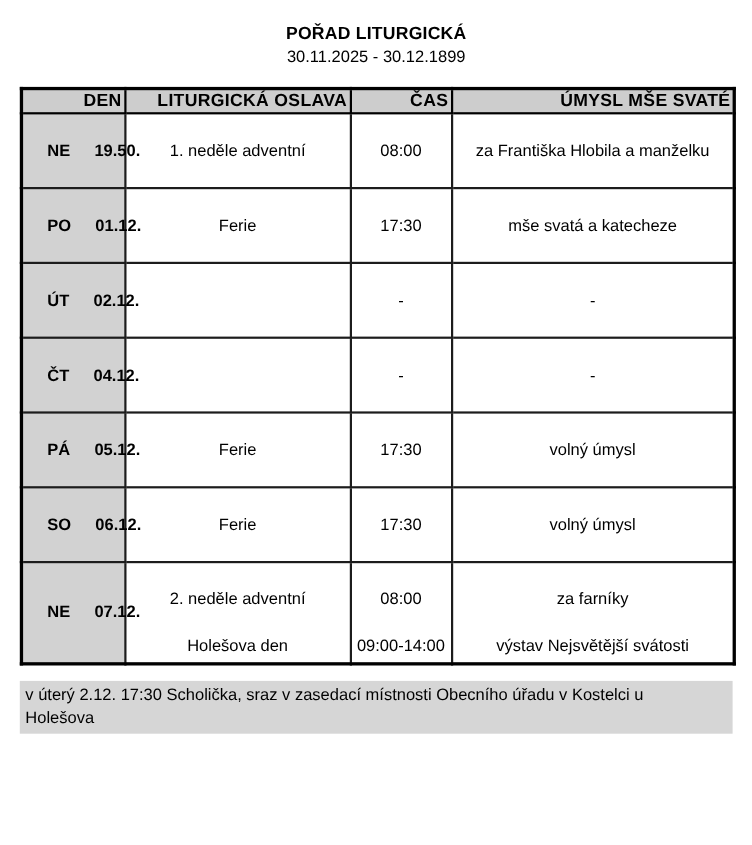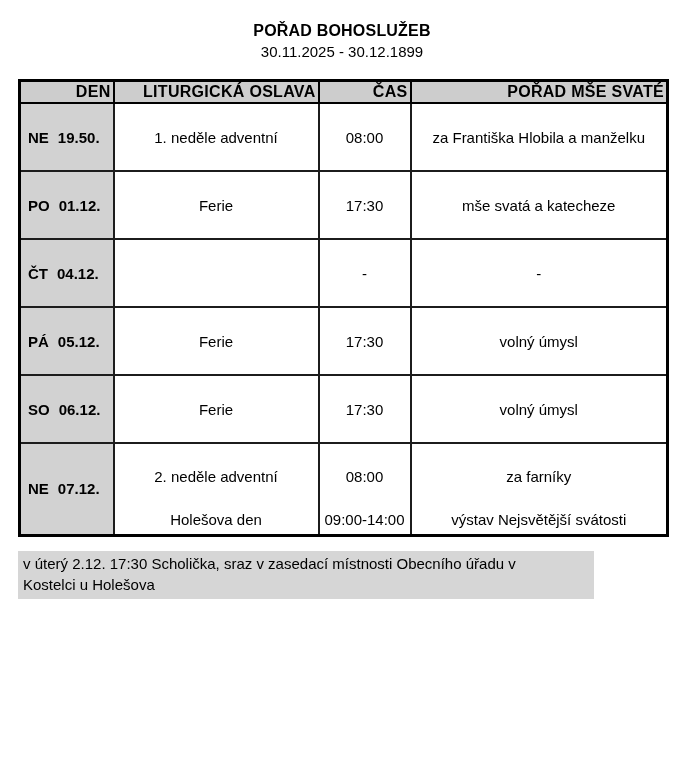--- a/index.html
+++ b/index.html
@@ -68,22 +68,22 @@
   tr.body-row { height: 68px; }
   tr.body-row.double { height: 92px; }
   td.day {
     background: var(--day-bg);
     text-align: left;
     font-weight: bold;
   }
   .day-inner {
     display: flex;
     align-items: center;
-    gap: 9px;
-    padding-left: 7px;
+    gap: 22px;
+    padding-left: 22px;
   }
   .day-inner span { white-space: nowrap; }
   td .main {
     height: 64px;
     display: flex;
     align-items: center;
     justify-content: center;
     padding: 0 4px;
   }
   td .sub {
@@ -91,48 +91,48 @@
     display: flex;
     align-items: center;
     justify-content: center;
     padding: 0 1px 2px 1px;
     white-space: nowrap;
   }
   td[data-name="celebration-cell"] { padding: 0 10px; }
   td[data-name="celebration-cell"] .main { padding: 0; }
   .footer-note {
     margin: 14px 0 0 18px;
-    width: 576px;
+    width: 648px;
     background: var(--footer-bg);
     font-size: 15px;
     line-height: 21px;
     padding: 2px 24px 4px 5px;
   }
 </style>
 </head>
 <body>
 
 <div class="titles" data-name="document-header">
-  <div class="title-line" data-name="page-title">POŘAD BOHOSLUŽEB</div>
+  <div class="title-line" data-name="page-title">POŘAD LITURGICKÁ</div>
   <div class="date-range" data-name="date-range">30.11.2025 - 30.12.1899</div>
 </div>
 
 <table class="schedule" data-name="schedule-table">
   <colgroup>
     <col class="c-day">
     <col class="c-celebration">
     <col class="c-time">
     <col class="c-intention">
   </colgroup>
   <thead data-name="schedule-table-header">
     <tr data-name="header-row">
       <th data-name="column-header-day">DEN</th>
       <th data-name="column-header-celebration">LITURGICKÁ OSLAVA</th>
       <th data-name="column-header-time">ČAS</th>
-      <th data-name="column-header-intention">POŘAD MŠE SVATÉ</th>
+      <th data-name="column-header-intention">ÚMYSL MŠE SVATÉ</th>
     </tr>
   </thead>
   <tbody data-name="schedule-table-body">
       <tr class="body-row" data-name="table-row">
         <td class="day" data-name="day-cell">
           <div class="day-inner" data-name="day-label">
             <span data-name="day-abbrev">NE</span>
             <span data-name="day-date">19.50.</span>
           </div>
         </td>
@@ -147,31 +147,42 @@
             <span data-name="day-date">01.12.</span>
           </div>
         </td>
         <td data-name="celebration-cell">Ferie</td>
         <td data-name="time-cell">17:30</td>
         <td data-name="intention-cell">mše svatá a katecheze</td>
       </tr>
       <tr class="body-row" data-name="table-row">
         <td class="day" data-name="day-cell">
           <div class="day-inner" data-name="day-label">
-            <span data-name="day-abbrev">ČT</span>
-            <span data-name="day-date">04.12.</span>
+            <span data-name="day-abbrev">ÚT</span>
+            <span data-name="day-date">02.12.</span>
           </div>
         </td>
         <td data-name="celebration-cell"></td>
         <td data-name="time-cell">-</td>
         <td data-name="intention-cell">-</td>
       </tr>
       <tr class="body-row" data-name="table-row">
         <td class="day" data-name="day-cell">
           <div class="day-inner" data-name="day-label">
+            <span data-name="day-abbrev">ČT</span>
+            <span data-name="day-date">04.12.</span>
+          </div>
+        </td>
+        <td data-name="celebration-cell"></td>
+        <td data-name="time-cell">-</td>
+        <td data-name="intention-cell">-</td>
+      </tr>
+      <tr class="body-row" data-name="table-row">
+        <td class="day" data-name="day-cell">
+          <div class="day-inner" data-name="day-label">
             <span data-name="day-abbrev">PÁ</span>
             <span data-name="day-date">05.12.</span>
           </div>
         </td>
         <td data-name="celebration-cell">Ferie</td>
         <td data-name="time-cell">17:30</td>
         <td data-name="intention-cell">volný úmysl</td>
       </tr>
       <tr class="body-row" data-name="table-row">
         <td class="day" data-name="day-cell">

